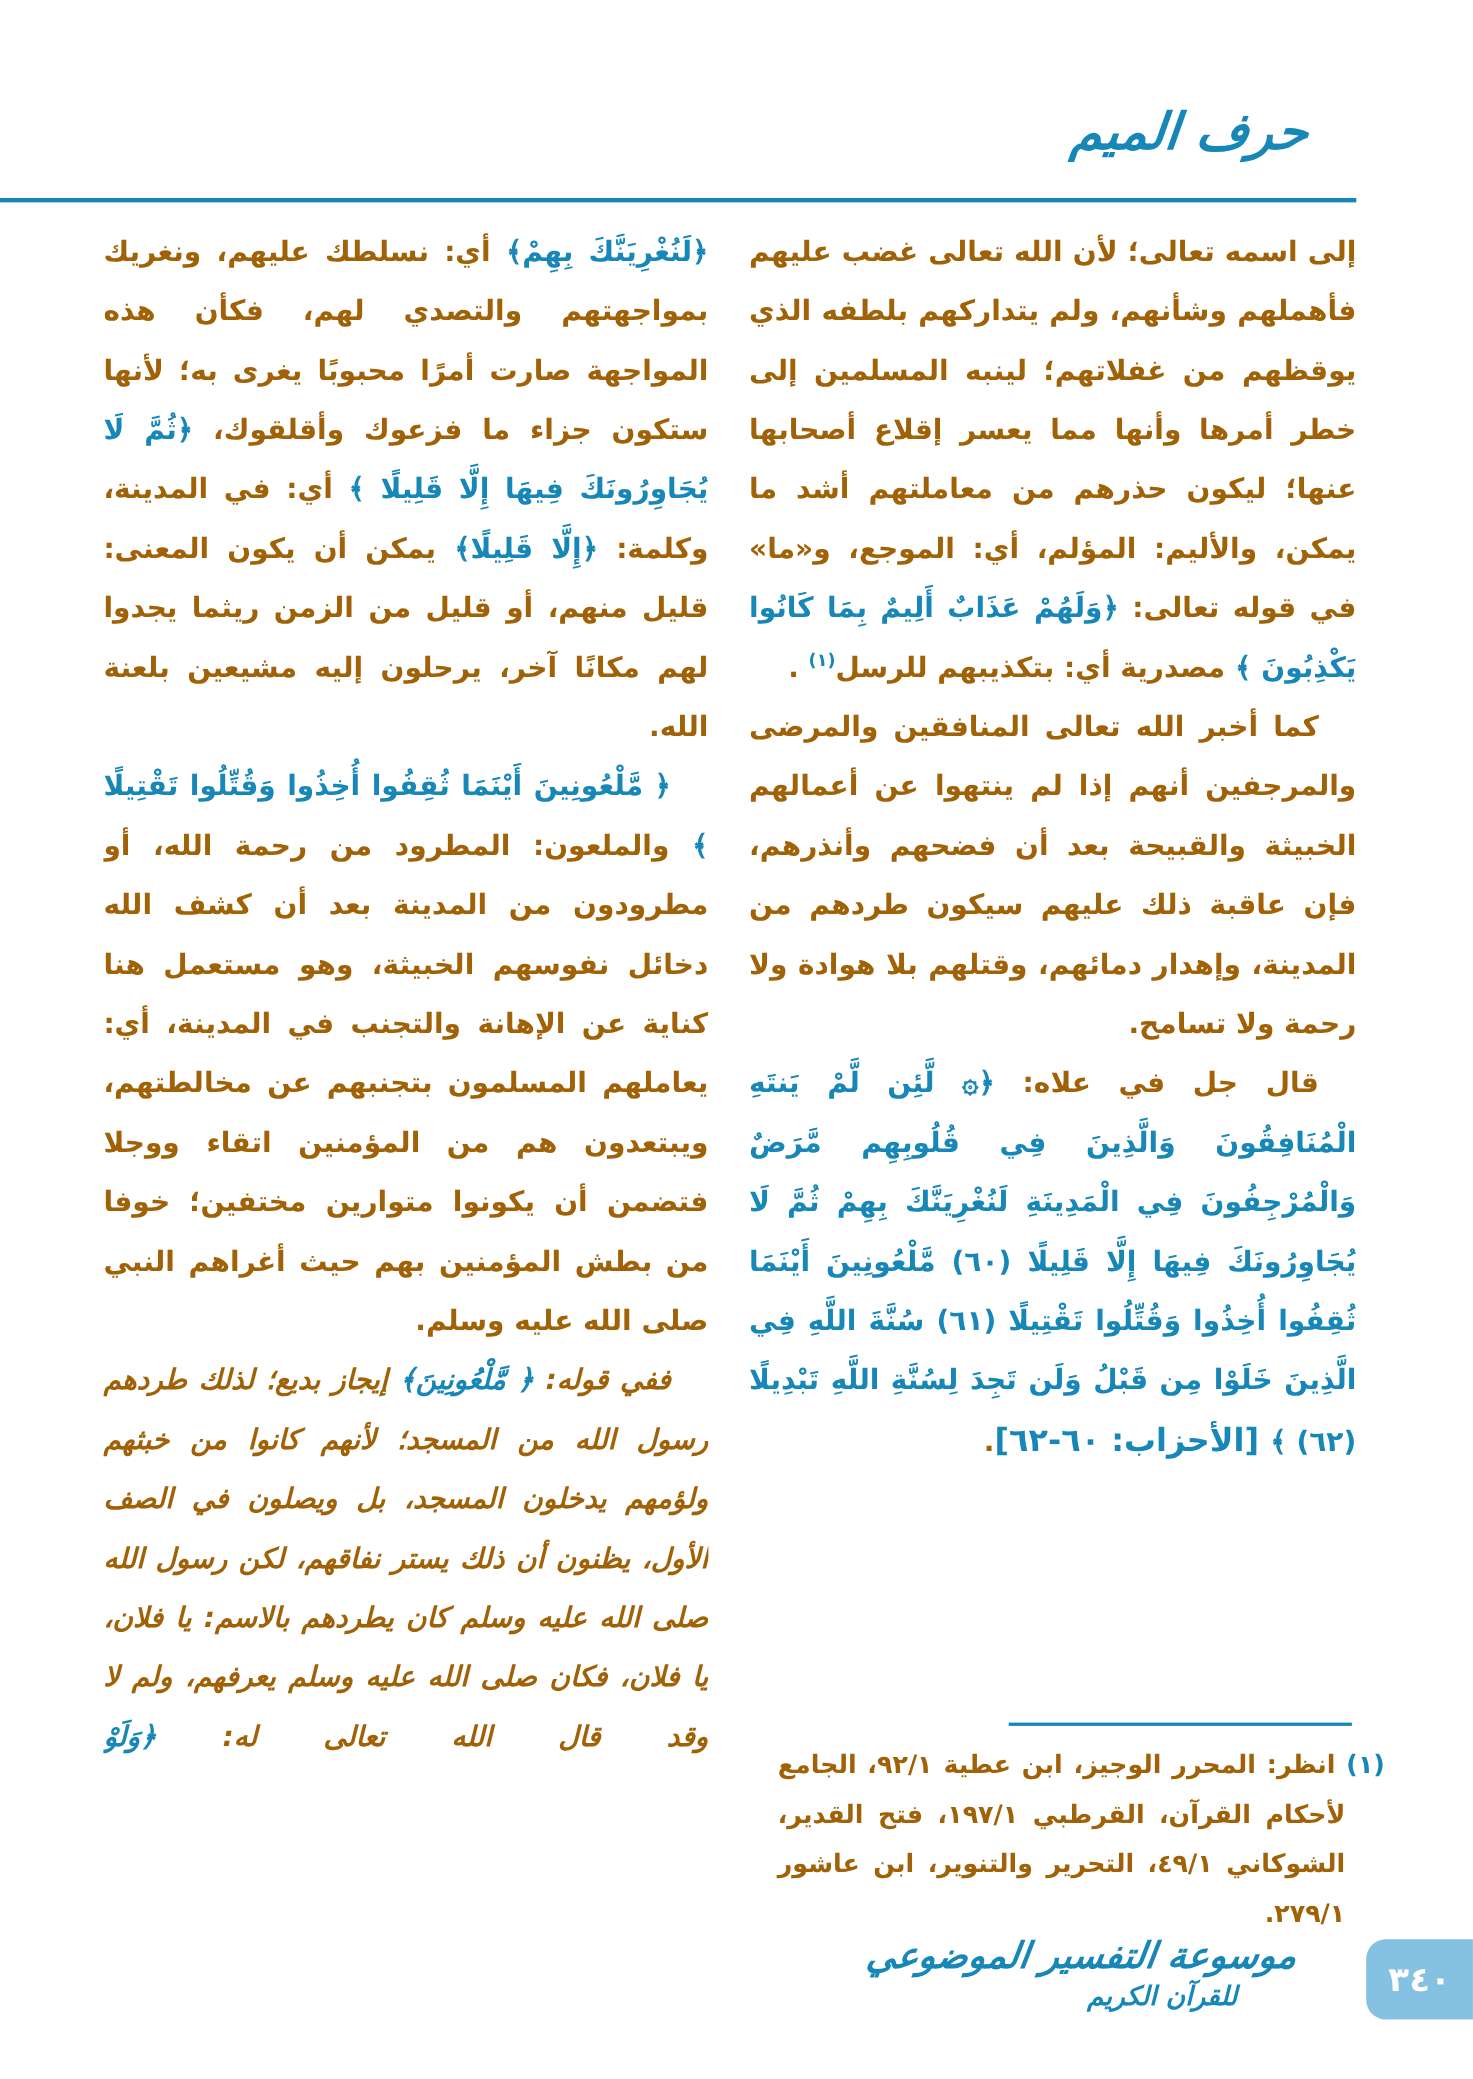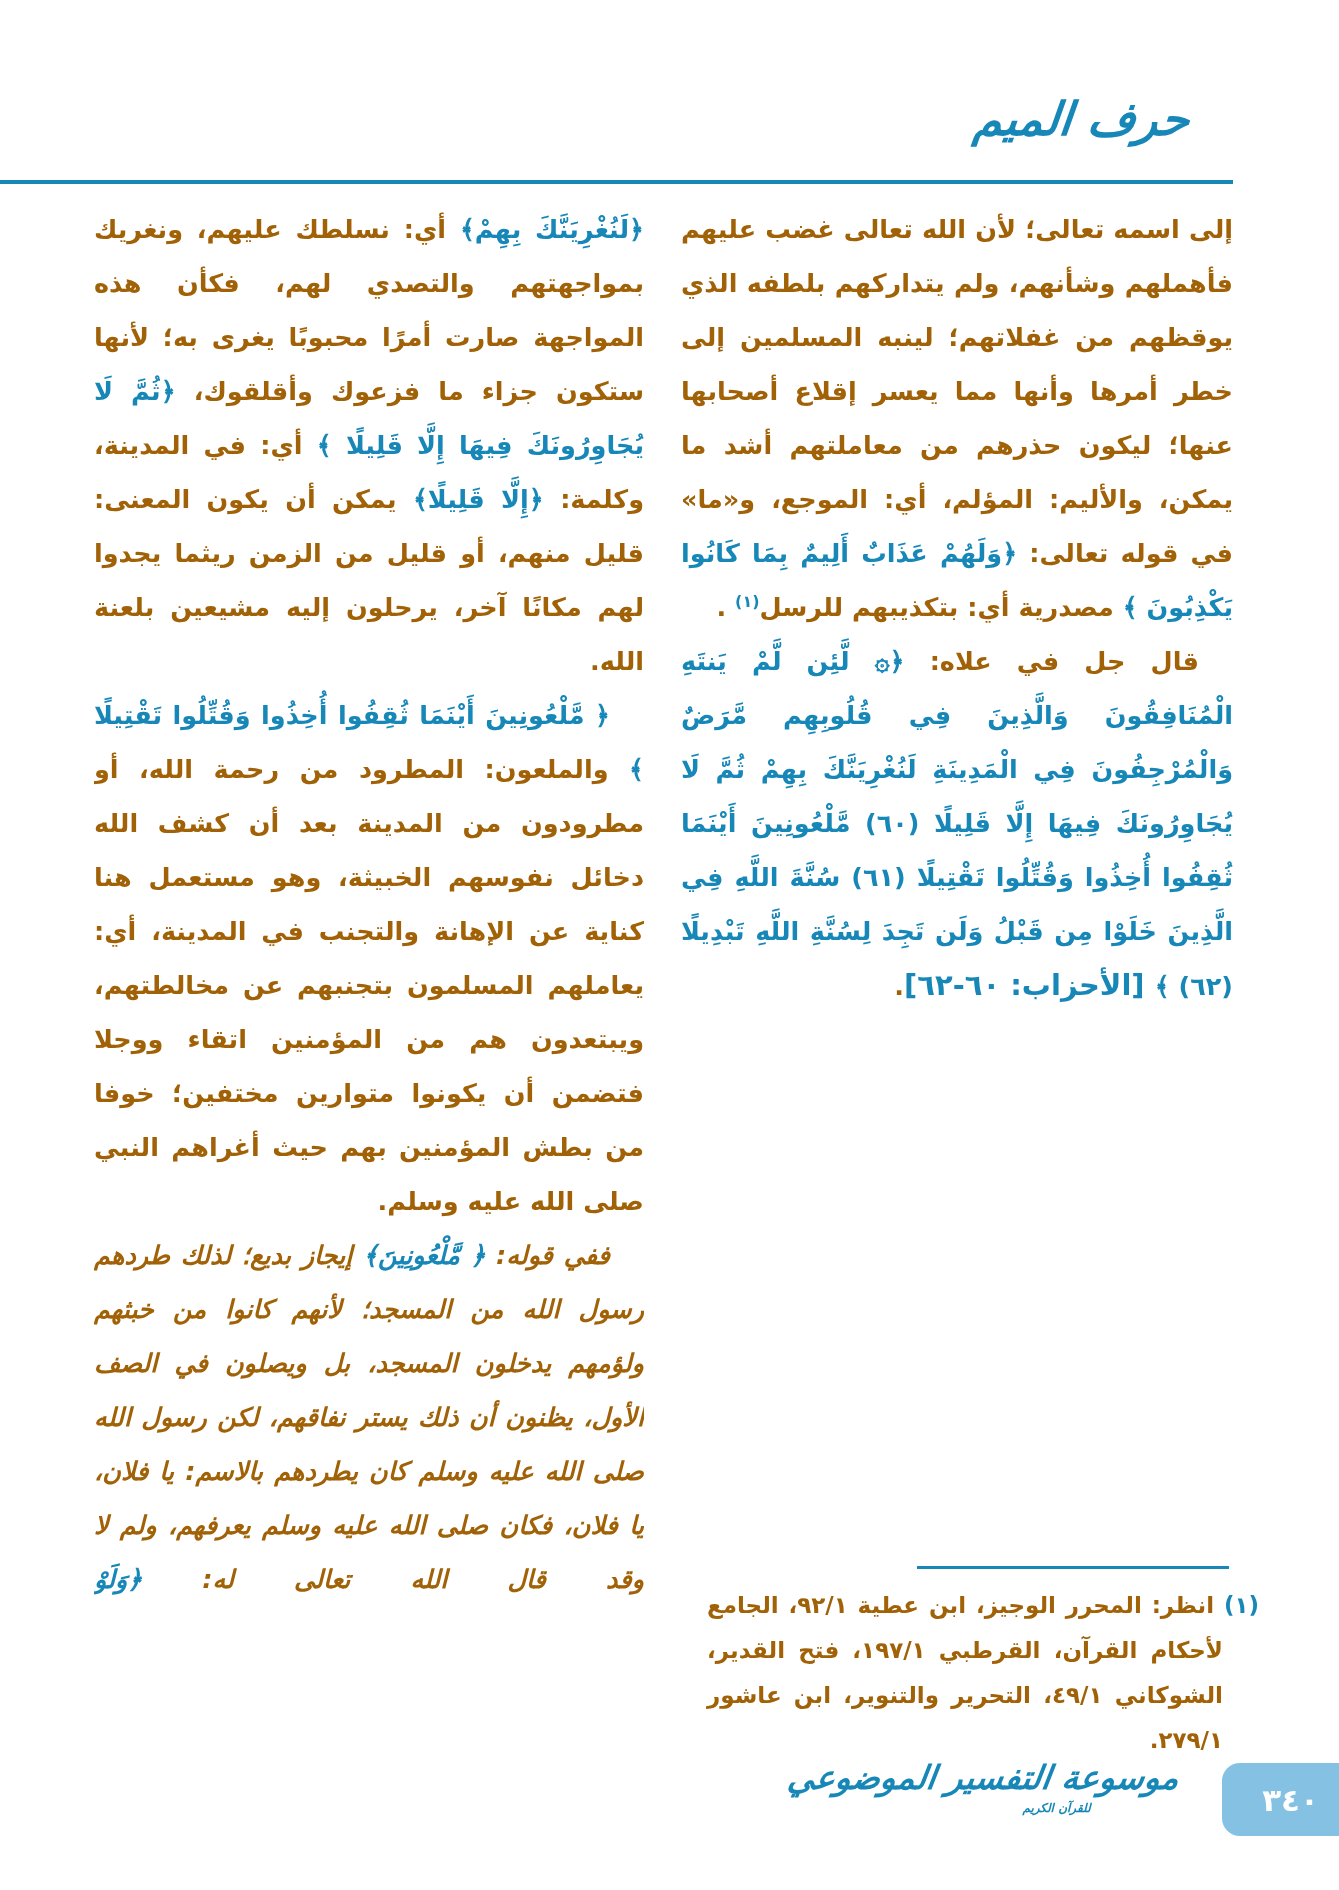--- a/index.html
+++ b/index.html
@@ -68,44 +68,45 @@
   .logo{
     position:absolute;top:1758px;right:160px;width:245px;
     text-align:center;color:var(--accent);
   }
   .logo-line1{
     font-size:33px;font-weight:bold;font-style:italic;
     transform:skewX(-8deg);
     white-space:nowrap;
   }
   .logo-line2{
-    font-size:12px;font-weight:bold;font-style:italic;
+    font-size:24px;font-weight:bold;font-style:italic;
     margin-top:4px;
   }
   
   .page-badge{
     position:absolute;top:1763px;right:0;
     width:97px;height:73px;
     background:var(--badge);
     border-radius:18px 0 0 18px;
     display:flex;align-items:center;justify-content:center;
-    color:#ffffff;font-size:31px;font-weight:bold;padding-left:20px;
+    color:#ffffff;font-size:31px;font-weight:bold;
   }
 </style>
 </head>
 <body>
 
 <div class="page">
 
   <div class="header-title">حرف الميم</div>
 
   <div class="header-rule"></div>
 
   <div class="col col-right" id="col-right">
       <p class="para"><span class="run-body">إلى اسمه تعالى؛ لأن الله تعالى غضب عليهم فأهملهم وشأنهم، ولم يتداركهم بلطفه الذي يوقظهم من غفلاتهم؛ لينبه المسلمين إلى خطر أمرها وأنها مما يعسر إقلاع أصحابها عنها؛ ليكون حذرهم من معاملتهم أشد ما يمكن، والأليم: المؤلم، أي: الموجع، و«ما» في قوله تعالى: </span><span class="run-quran">﴿وَلَهُمْ عَذَابٌ أَلِيمٌ بِمَا كَانُوا يَكْذِبُونَ ﴾</span><span class="run-body"> مصدرية أي: بتكذيبهم للرسل</span><span class="run-sup">(١)</span><span class="run-body"> .</span></p>
+      <p class="para indent"><span class="run-body">كما أخبر الله تعالى المنافقين والمرضى والمرجفين أنهم إذا لم ينتهوا عن أعمالهم الخبيثة والقبيحة بعد أن فضحهم وأنذرهم، فإن عاقبة ذلك عليهم سيكون طردهم من المدينة، وإهدار دمائهم، وقتلهم بلا هوادة ولا رحمة ولا تسامح.</span></p>
       <p class="para indent"><span class="run-body">قال جل في علاه: </span><span class="run-quran">﴿۞ لَّئِن لَّمْ يَنتَهِ الْمُنَافِقُونَ وَالَّذِينَ فِي قُلُوبِهِم مَّرَضٌ وَالْمُرْجِفُونَ فِي الْمَدِينَةِ لَنُغْرِيَنَّكَ بِهِمْ ثُمَّ لَا يُجَاوِرُونَكَ فِيهَا إِلَّا قَلِيلًا (٦٠) مَّلْعُونِينَ أَيْنَمَا ثُقِفُوا أُخِذُوا وَقُتِّلُوا تَقْتِيلًا (٦١) سُنَّةَ اللَّهِ فِي الَّذِينَ خَلَوْا مِن قَبْلُ وَلَن تَجِدَ لِسُنَّةِ اللَّهِ تَبْدِيلًا (٦٢) ﴾</span><span class="run-ref"> [الأحزاب: ٦٠-٦٢]</span><span class="run-body">.</span></p>
     </div>
 
   <div class="col col-left" id="col-left">
       <p class="para"><span class="run-quran">﴿لَنُغْرِيَنَّكَ بِهِمْ﴾</span><span class="run-body"> أي: نسلطك عليهم، ونغريك بمواجهتهم والتصدي لهم، فكأن هذه المواجهة صارت أمرًا محبوبًا يغرى به؛ لأنها ستكون جزاء ما فزعوك وأقلقوك، </span><span class="run-quran">﴿ثُمَّ لَا يُجَاوِرُونَكَ فِيهَا إِلَّا قَلِيلًا ﴾</span><span class="run-body"> أي: في المدينة، وكلمة: </span><span class="run-quran">﴿إِلَّا قَلِيلًا﴾</span><span class="run-body"> يمكن أن يكون المعنى: قليل منهم، أو قليل من الزمن ريثما يجدوا لهم مكانًا آخر، يرحلون إليه مشيعين بلعنة الله.</span></p>
       <p class="para indent"><span class="run-quran">﴿ مَّلْعُونِينَ أَيْنَمَا ثُقِفُوا أُخِذُوا وَقُتِّلُوا تَقْتِيلًا ﴾</span><span class="run-body"> والملعون: المطرود من رحمة الله، أو مطرودون من المدينة بعد أن كشف الله دخائل نفوسهم الخبيثة، وهو مستعمل هنا كناية عن الإهانة والتجنب في المدينة، أي: يعاملهم المسلمون بتجنبهم عن مخالطتهم، ويبتعدون هم من المؤمنين اتقاء ووجلا فتضمن أن يكونوا متوارين مختفين؛ خوفا من بطش المؤمنين بهم حيث أغراهم النبي صلى الله عليه وسلم.</span></p>
       <p class="para indent jlast"><span class="run-body">ففي قوله: </span><span class="run-quran">﴿ مَّلْعُونِينَ﴾</span><span class="run-body"> إيجاز بديع؛ لذلك طردهم رسول الله من المسجد؛ لأنهم كانوا من خبثهم ولؤمهم يدخلون المسجد، بل ويصلون في الصف الأول، يظنون أن ذلك يستر نفاقهم، لكن رسول الله صلى الله عليه وسلم كان يطردهم بالاسم: يا فلان، يا فلان، فكان صلى الله عليه وسلم يعرفهم، ولم لا وقد قال الله تعالى له: </span><span class="run-quran">﴿وَلَوْ</span></p>
     </div>
 
   <div class="footnote">

